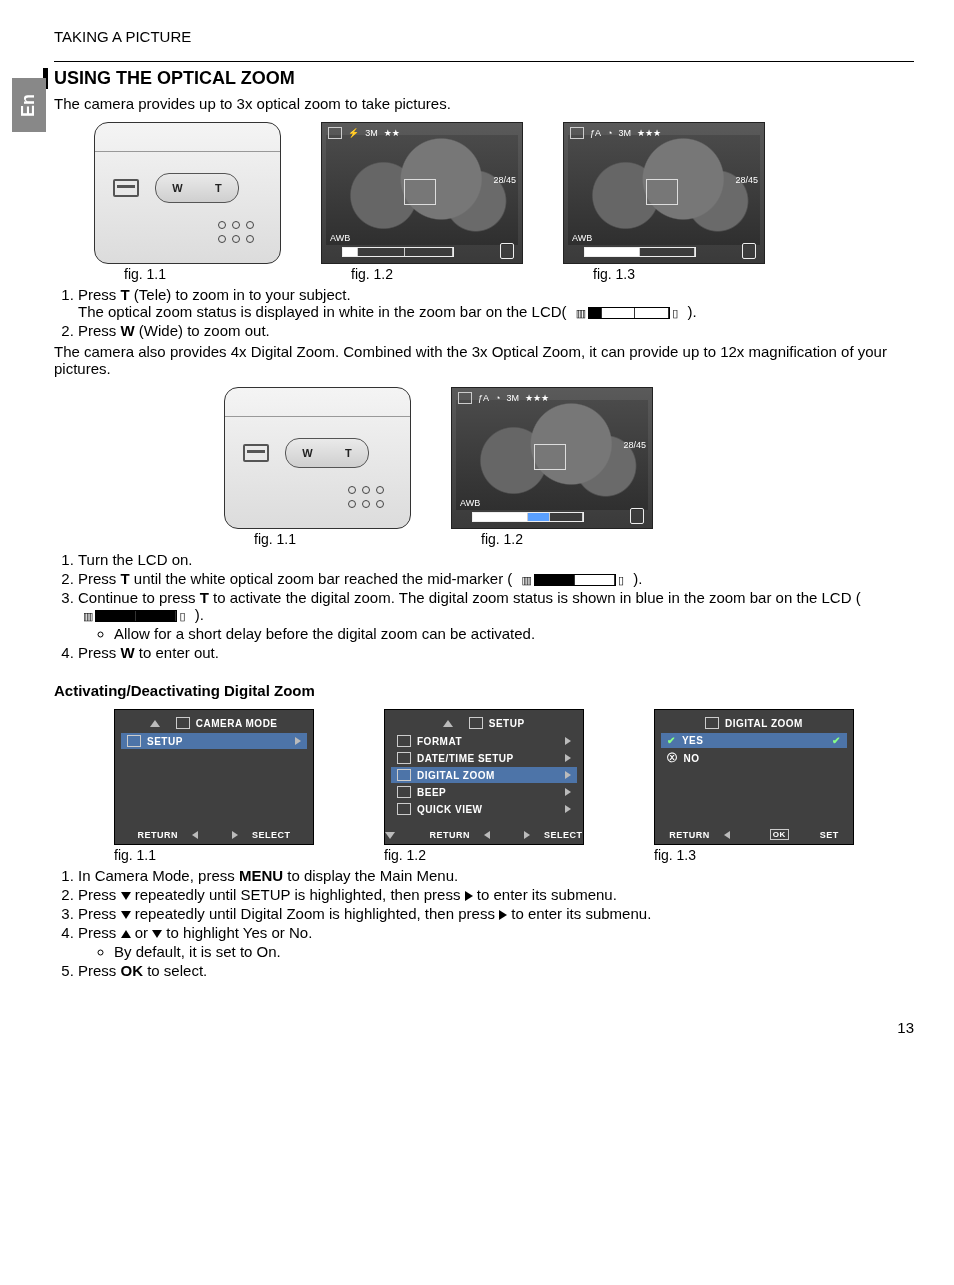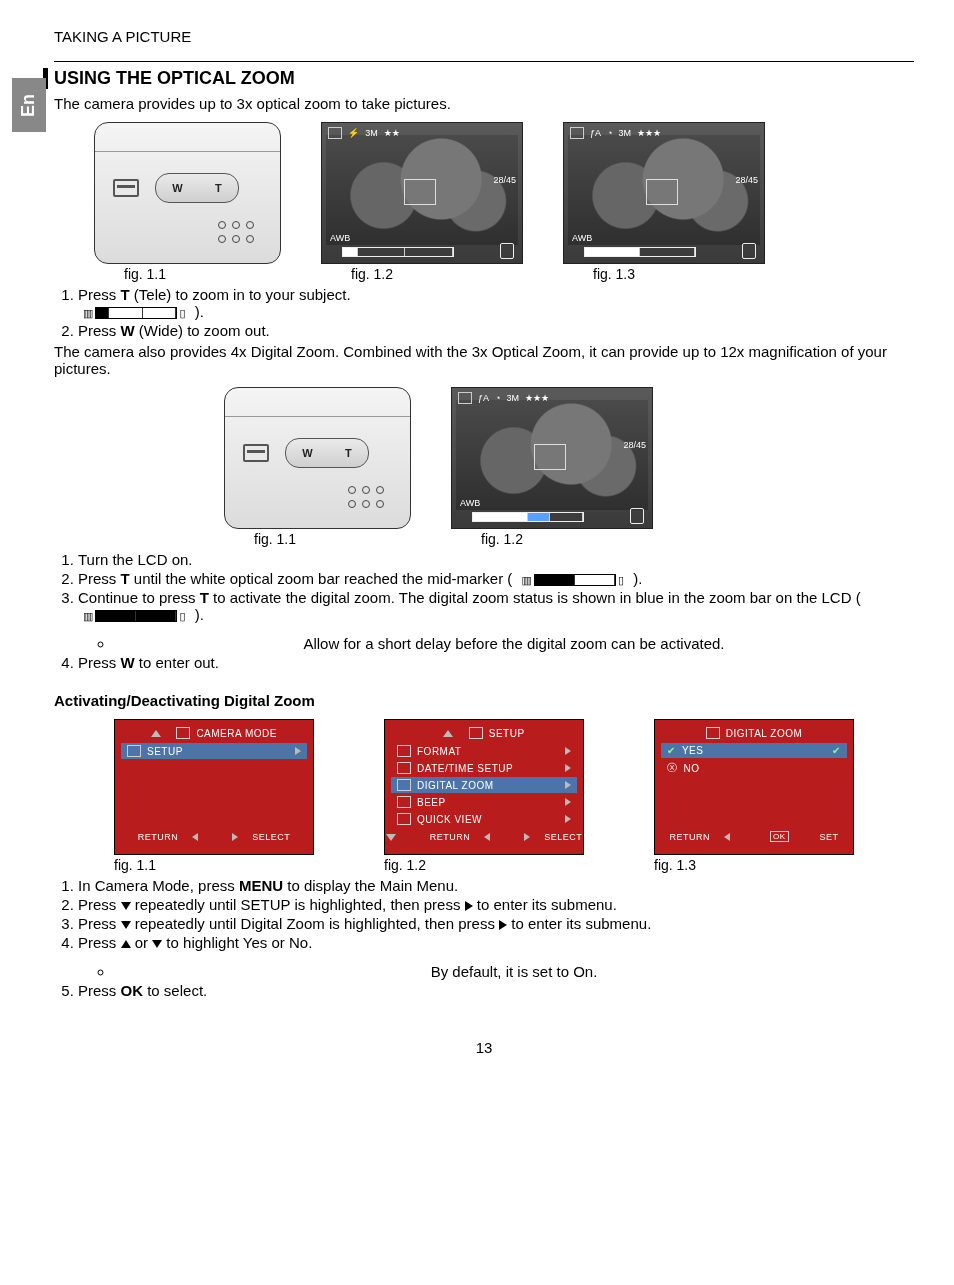--- a/index.html
+++ b/index.html
@@ -6,21 +6,21 @@
   .page { width:860px; margin:0 auto; padding:24px 40px 30px 54px; position:relative; min-height:1200px;}
   .langtab { position:absolute; left:12px; top:78px; width:34px; height:54px; background:#888; color:#fff; font-weight:bold; font-size:18px; display:flex; align-items:center; justify-content:center;}
   .langtab span{ transform:rotate(-90deg); display:block;}
   .header-line { border-bottom:1px solid #000; padding-bottom:16px; margin-bottom:4px; margin-top:4px;}
   .section-title { font-weight:bold; font-size:18px; text-transform:uppercase; border-left:5px solid #000; padding-left:6px; margin:6px 0 6px -11px;}
   .section-title2 { font-weight:bold; font-size:18px; text-transform:uppercase; margin:14px 0 6px 0;}
   .sub-b { font-weight:bold; font-size:15px;}
   .sub-bi { font-weight:bold; font-style:italic; font-size:15px;}
   ol.steps { margin:4px 0 4px 0; padding-left:24px;}
   ol.steps li { margin:2px 0;}
-  ul.bullets { margin:12px 0 2px 18px; padding-left:18px;text-align:center;}
+  ul.bullets { margin:2px 0 2px 18px; padding-left:18px;}
   .figrow { display:flex; gap:40px; margin:10px 0 4px 40px;}
   .figcol { display:flex; flex-direction:column; align-items:flex-start;}
   .figcap { font-size:14px; margin-top:2px; padding-left:30px;}
   
   .camera-box { width:185px; height:140px; border:1.5px solid #333; border-radius:14px; background:linear-gradient(#f4f4f4,#dcdcdc); position:relative;}
   .camera-top { position:absolute; left:0; right:0; top:0; height:28px; border-bottom:1px solid #999; border-radius:12px 12px 0 0;}
   .wt-pill { position:absolute; left:60px; top:50px; width:82px; height:28px; border:1.5px solid #555; border-radius:14px; background:linear-gradient(#eaeaea,#cfcfcf); display:flex; align-items:center; justify-content:space-around; font-weight:bold; font-size:11px; color:#222;}
   .dots { position:absolute; right:26px; bottom:20px; display:grid; grid-template-columns:repeat(3,8px); gap:6px;}
   .dots span{width:6px;height:6px;border:1px solid #444;border-radius:50%;}
   .camera-slot{position:absolute; left:18px; top:56px; width:22px; height:14px; border:2px solid #555; border-radius:2px;}
@@ -37,36 +37,36 @@
   .lcd .zbar .fill2{background:#5aa0ff;}
   .lcd .brk{position:absolute;border:1px solid #ddd;width:30px;height:24px;left:82px;top:56px;}
   .lcd .batt{position:absolute;right:8px;bottom:4px;width:12px;height:14px;border:1px solid #eee;border-radius:2px;}
   
   .zb { display:inline-flex; align-items:center; vertical-align:middle; margin:0 3px;}
   .zb .b{width:80px;height:10px;border:1.3px solid #000;display:flex;}
   .zb .b .s{flex:1;border-right:1px solid #333;}
   .zb .b .f{background:#000;}
   .zb .cap{font-size:11px;padding:0 2px;}
   
-  .menubox { width:200px; height:136px; background:#b91c1c; border:1px solid #000; color:#fff; font-size:10px; font-weight:normal; position:relative; padding:4px 6px; box-sizing:border-box; letter-spacing:0.5px;}
+  .menubox { width:200px; height:136px; background:#404040; border:1px solid #000; color:#fff; font-size:10px; font-weight:bold; position:relative; padding:4px 6px; box-sizing:border-box; letter-spacing:0.5px;}
   .menubox .title{ text-align:center; padding:3px 0; font-size:10px; display:flex;align-items:center;justify-content:center;gap:6px;}
   .menubox .row{ display:flex; align-items:center; justify-content:space-between; padding:2px 6px; margin:1px 0;}
   .menubox .row.hl{ background:#4d74a8;}
   .menubox .row .lbl{display:flex;align-items:center;gap:6px;}
-  .menubox .foot{ position:absolute; left:0;right:0;bottom:12px; display:flex; justify-content:center; gap:14px; font-size:9px;align-items:center;}
+  .menubox .foot{ position:absolute; left:0;right:0;bottom:4px; display:flex; justify-content:center; gap:14px; font-size:9px;align-items:center;}
   .tri-r{width:0;height:0;border-top:4px solid transparent;border-bottom:4px solid transparent;border-left:6px solid #bbb;display:inline-block;}
   .tri-l{width:0;height:0;border-top:4px solid transparent;border-bottom:4px solid transparent;border-right:6px solid #bbb;display:inline-block;}
   .tri-u{width:0;height:0;border-left:5px solid transparent;border-right:5px solid transparent;border-bottom:7px solid #bbb;display:inline-block;}
   .tri-d{width:0;height:0;border-left:5px solid transparent;border-right:5px solid transparent;border-top:7px solid #bbb;display:inline-block;}
   .ico{width:12px;height:10px;border:1px solid #ccc;display:inline-block;}
   .tri-bk-r{width:0;height:0;border-top:5px solid transparent;border-bottom:5px solid transparent;border-left:8px solid #000;display:inline-block;vertical-align:middle;}
   .tri-bk-d{width:0;height:0;border-left:5px solid transparent;border-right:5px solid transparent;border-top:8px solid #000;display:inline-block;vertical-align:middle;}
   .tri-bk-u{width:0;height:0;border-left:5px solid transparent;border-right:5px solid transparent;border-bottom:8px solid #000;display:inline-block;vertical-align:middle;}
   .chk{color:#8f8;}
-  .pagenum{text-align:center;margin-top:40px;font-size:15px;}
+  .pagenum{text-align:right;margin-top:40px;font-size:15px;}
   .okbox{border:1px solid #ccc;padding:0 2px;font-size:8px;}
 </style>
 </head>
 <body>
 
 <div class="page">
   <div class="langtab">
       <span>En</span>
     </div>
 
@@ -135,20 +135,21 @@
           </div>
         <div class="batt"></div>
       </div>
       <div class="figcap">fig. 1.3</div>
     </div>
   </div>
 
   <ol class="steps">
     <li>
       <span>Press </span><b>T</b><span> (Tele) to zoom in to your subject.</span><br>
+      <span>The optical zoom status is displayed in white in the zoom bar on the LCD(</span>
       <span class="zb">
           <span class="cap">▥</span>
           <span class="b">
             <span class="s f" style="flex:0.35"></span>
             <span class="s"></span>
             <span class="s"></span>
           </span>
           <span class="cap">▯</span>
         </span>
       <span> ).</span>

